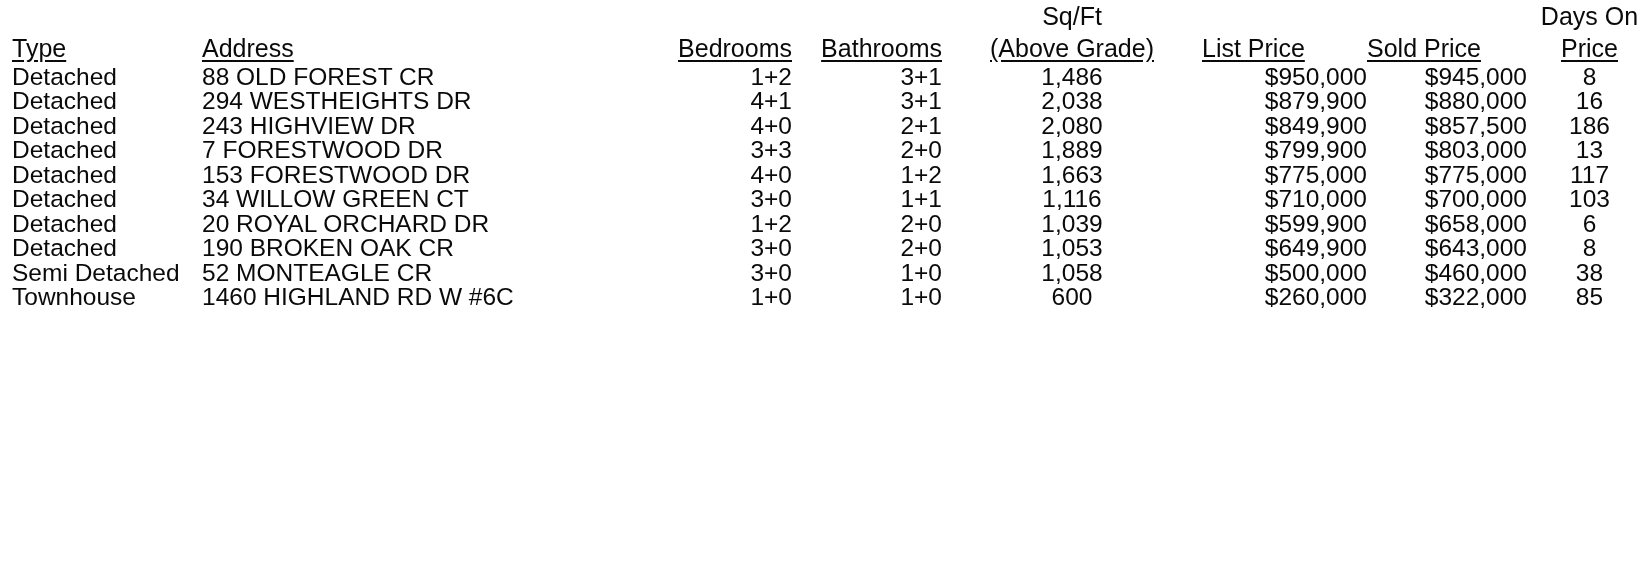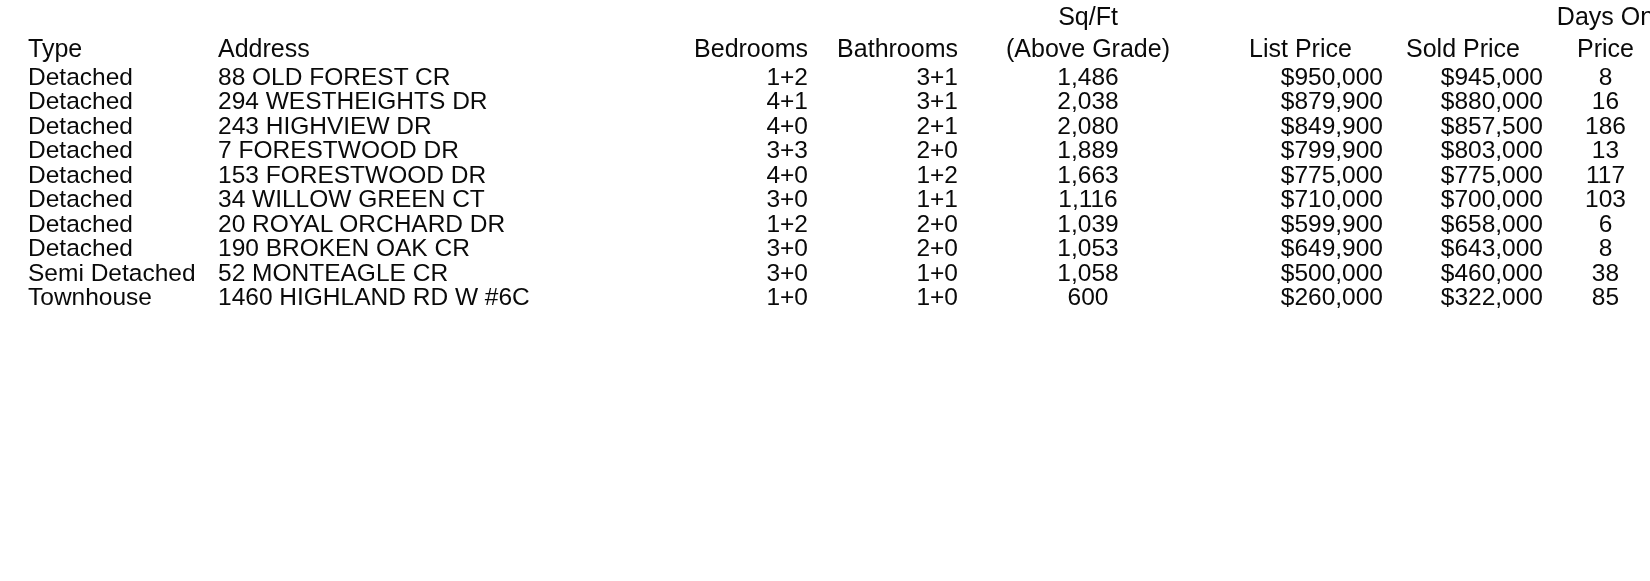--- a/index.html
+++ b/index.html
@@ -11,21 +11,21 @@
     width: 1650px;
     height: 581px;
     font-family: "Liberation Sans", sans-serif;
     color: #0a0a0a;
     overflow: hidden;
   }
   .sheet {
     width: 1650px;
     height: 441px;
     box-sizing: border-box;
-    padding: 0 28px;
+    padding: 0 12px;
   }
   table.listings {
     width: 100%;
     border-collapse: collapse;
     table-layout: fixed;
   }
   table.listings th,
   table.listings td {
     padding: 0;
     font-weight: normal;
@@ -41,39 +41,40 @@
     white-space: nowrap;
   }
   .hdr-main th {
     font-size: 25px;
     font-weight: bold;
     line-height: 1.3;
     padding-bottom: 18px;
     white-space: nowrap;
   }
   .hdr-main th span.u {
+    text-decoration: underline;
     text-underline-offset: 3px;
   }
   
   .col-type    { width: 190px; text-align: left; }
   .col-address { width: 430px; text-align: left; }
   .col-beds    { width: 160px; text-align: right; }
   .col-baths   { width: 150px; text-align: right; }
   .col-sqft    { width: 260px; text-align: center; }
   .col-list    { width: 165px; text-align: right; }
   .col-sold    { width: 160px; text-align: right; }
   .col-dom     { width: 125px; text-align: center; }
 
   .hdr-main th.col-type,
   .hdr-main th.col-address { text-align: left; }
   .hdr-main th.col-beds,
   .hdr-main th.col-baths { text-align: right; margin-top: 48px; }
   .hdr-main th.col-sqft { }
   .hdr-main th.col-list,
-  .hdr-main th.col-sold { text-align: center; }
+  .hdr-main th.col-sold { text-align: left; }
   .hdr-main th.col-dom { text-align: center; }
 
   tbody td {
     font-size: 24.5px;
     line-height: 1.0;
     padding-top: 10px;
     padding-bottom: 11px;
     white-space: nowrap;
   }
   tbody td.col-type,

